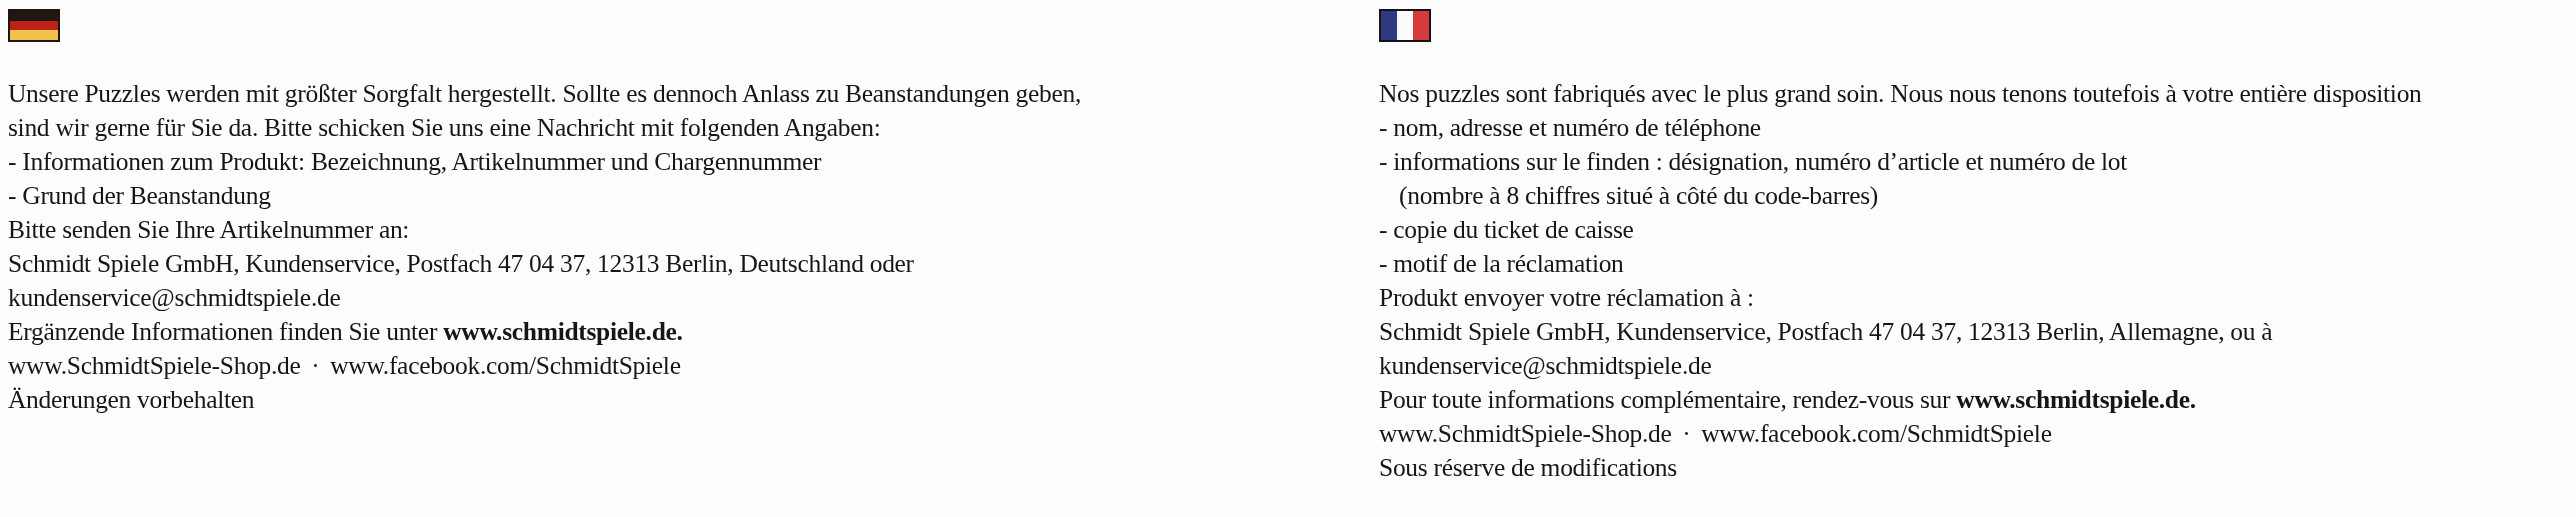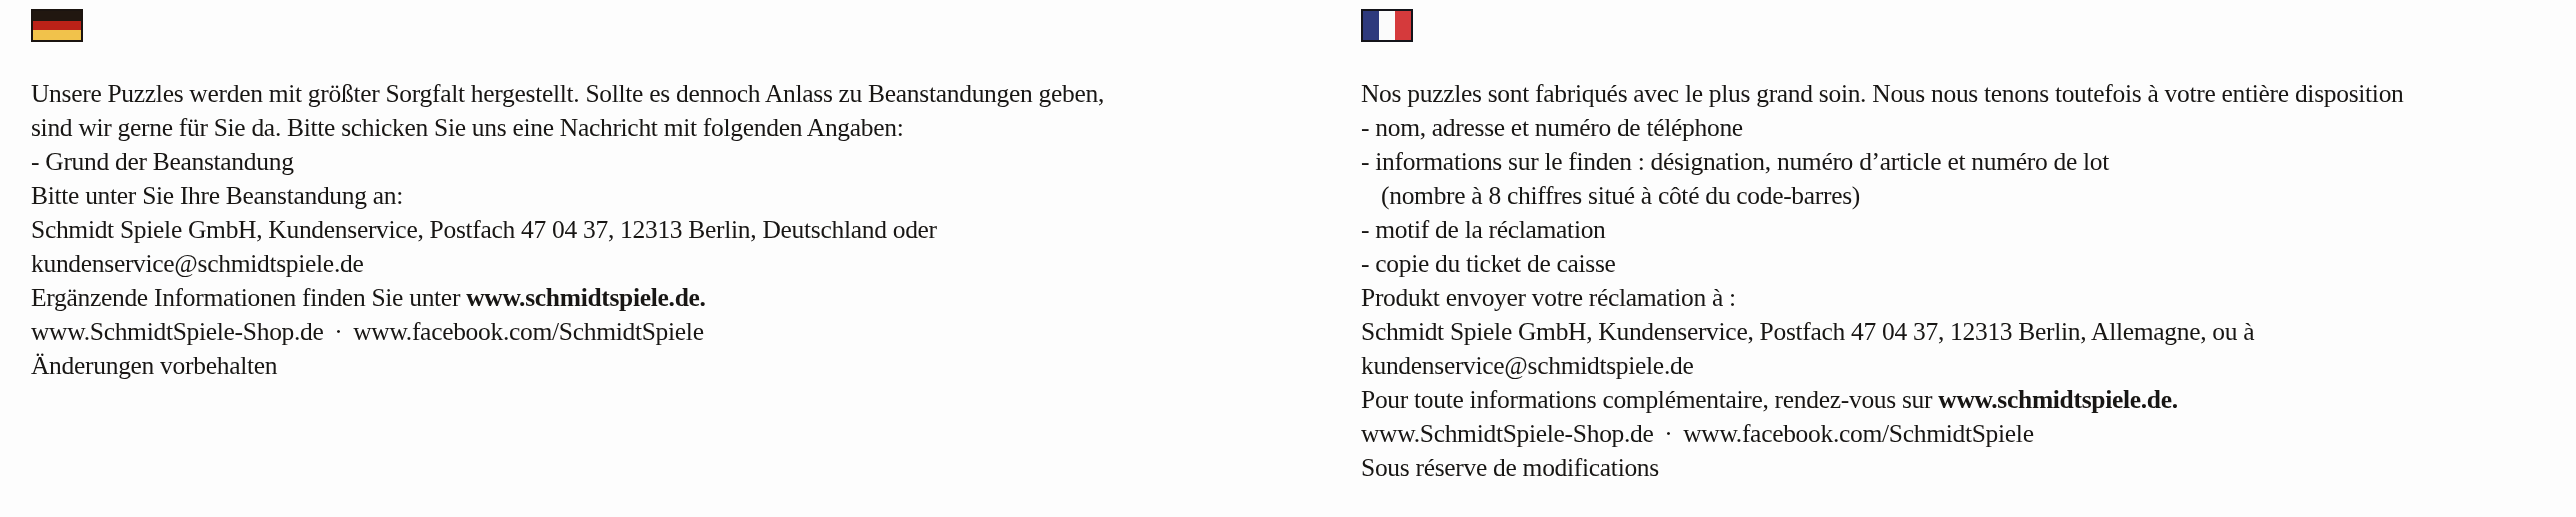--- a/index.html
+++ b/index.html
@@ -10,24 +10,23 @@
     width: 2576px;
     height: 518px;
     position: relative;
     overflow: hidden;
     font-family: "Liberation Serif", "DejaVu Serif", serif;
   }
   .column {
     position: absolute;
     top: 0;
     height: 454px;
-    margin-left: 23px;
   }
   .col-de { left: 8px;  width: 1288px; }
-  .col-fr { left: 1338px; width: 1197px; text-decoration: underline; }
+  .col-fr { left: 1379px; width: 1197px; text-decoration: underline; }
 
   .flag {
     position: absolute;
     top: 8.7px;
     left: 0;
     width: 48px;
     height: 29.5px;
     border: 2px solid #1b1410;
     display: flex;
     box-sizing: content-box;
@@ -56,22 +55,23 @@
 <section class="column col-de">
   <div class="flag flag-de" style="border-color: rgb(27, 20, 16);">
     <div class="stripe" style="background: rgb(33, 23, 16);"></div>
     <div class="stripe" style="background: rgb(187, 34, 24);"></div>
     <div class="stripe" style="background: rgb(241, 194, 75);"></div>
   </div>
 
   <div class="text-block">
     <div class="line">Unsere Puzzles werden mit größter Sorgfalt hergestellt. Sollte es dennoch Anlass zu Beanstandungen geben,</div>
     <div class="line">sind wir gerne für Sie da. Bitte schicken Sie uns eine Nachricht mit folgenden Angaben:</div>
+    <div class="line">- Informationen zum Produkt: Bezeichnung, Artikelnummer und Chargennummer</div>
     <div class="line">- Grund der Beanstandung</div>
-    <div class="line">Bitte unter Sie Ihre Beanstandung an:</div>
+    <div class="line">Bitte senden Sie Ihre Artikelnummer an:</div>
     <div class="line">Schmidt Spiele GmbH, Kundenservice, Postfach 47 04 37, 12313 Berlin, Deutschland oder</div>
     <div class="line">kundenservice@schmidtspiele.de</div>
     <div class="line">
       <span>Ergänzende Informationen finden Sie unter </span><span class="bold">www.schmidtspiele.de.</span>
     </div>
     <div class="line">
       <span>www.SchmidtSpiele-Shop.de</span><span class="sep">·</span><span>www.facebook.com/SchmidtSpiele</span>
     </div>
     <div class="line">Änderungen vorbehalten</div>
   </div>
@@ -82,22 +82,22 @@
     <div class="stripe" style="background: rgb(46, 58, 125);"></div>
     <div class="stripe" style="background: rgb(251, 251, 251);"></div>
     <div class="stripe" style="background: rgb(213, 58, 60);"></div>
   </div>
 
   <div class="text-block">
     <div class="line">Nos puzzles sont fabriqués avec le plus grand soin. Nous nous tenons toutefois à votre entière disposition</div>
     <div class="line">- nom, adresse et numéro de téléphone</div>
     <div class="line">- informations sur le finden : désignation, numéro d’article et numéro de lot</div>
     <div class="line indent">(nombre à 8 chiffres situé à côté du code-barres)</div>
+    <div class="line">- copie du ticket de caisse</div>
     <div class="line">- motif de la réclamation</div>
-    <div class="line">- copie du ticket de caisse</div>
     <div class="line">Produkt envoyer votre réclamation à :</div>
     <div class="line">Schmidt Spiele GmbH, Kundenservice, Postfach 47 04 37, 12313 Berlin, Allemagne, ou à</div>
     <div class="line">kundenservice@schmidtspiele.de</div>
     <div class="line">
       <span>Pour toute informations complémentaire, rendez-vous sur </span><span class="bold">www.schmidtspiele.de.</span>
     </div>
     <div class="line">
       <span>www.SchmidtSpiele-Shop.de</span><span class="sep">·</span><span>www.facebook.com/SchmidtSpiele</span>
     </div>
     <div class="line">Sous réserve de modifications</div>

